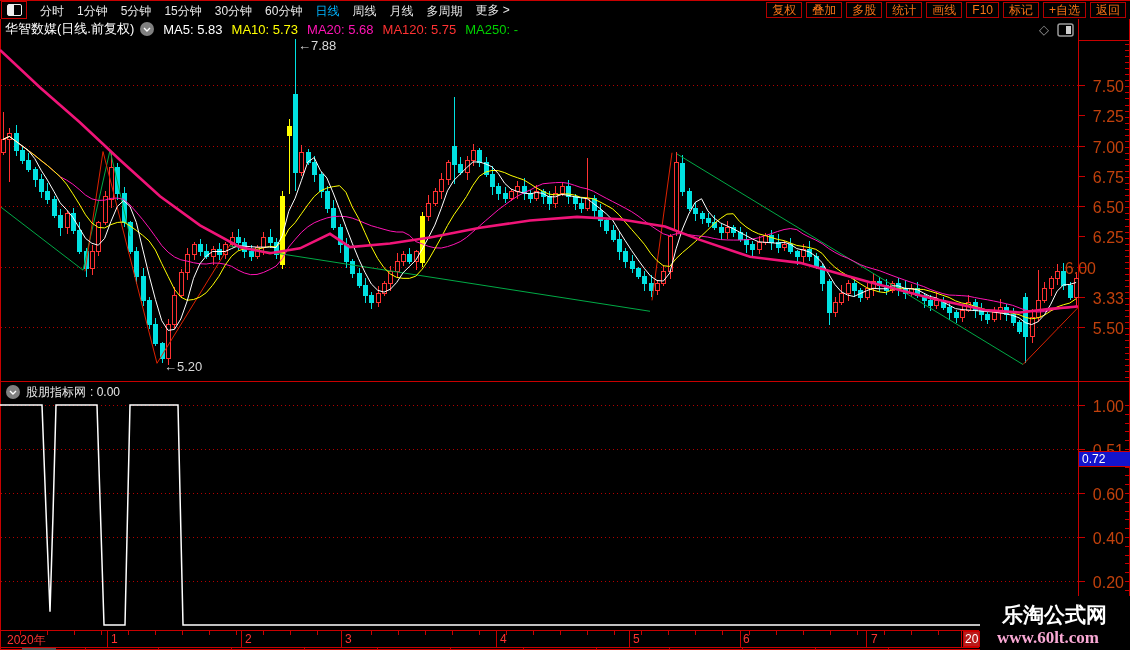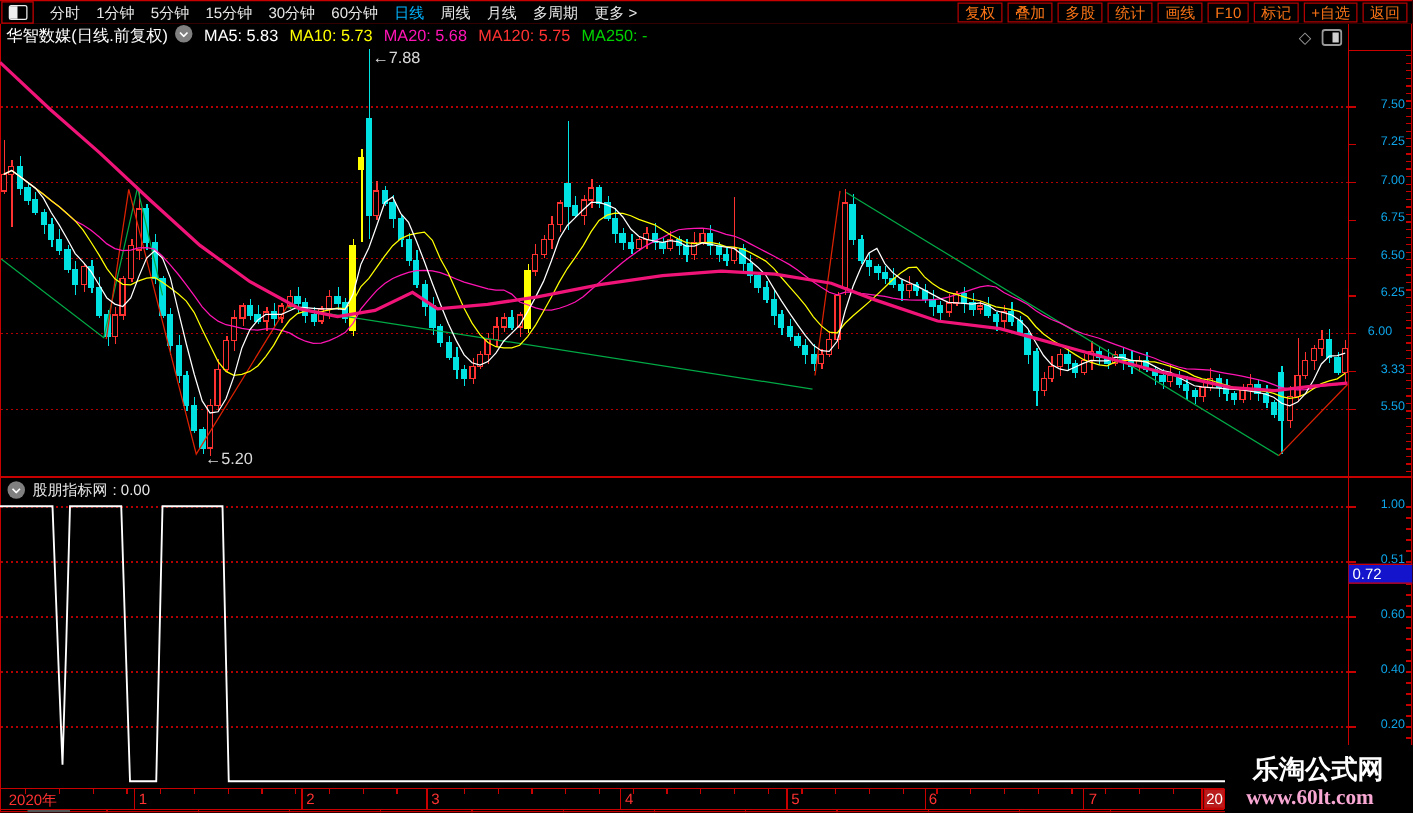--- a/index.html
+++ b/index.html
@@ -13,30 +13,30 @@
   .winicon{display:inline-flex;align-items:center;justify-content:center;width:24px;height:16px;
            border:1px solid #c80000;margin-left:1px;}
   .wi-box{display:inline-block;width:13px;height:10px;border:1px solid #eee;border-radius:2px;position:relative;}
   .wi-half{position:absolute;left:0;top:0;width:6px;height:10px;background:#eee;}
   .tb-item{color:#e8e8e8;font-size:12px;margin-left:13px;white-space:nowrap;cursor:default;text-align:center;}
   .tb-item.active{color:#00b4ff;}
   .tb-right{display:flex;align-items:center;margin-right:4px;}
   .tb-btn{color:#f97316;font-size:12px;border:1px solid #b40000;padding:0px 5px;margin-left:4px;
           height:14px;line-height:14px;white-space:nowrap;}
   
-  #titlebar{position:absolute;left:0;top:20px;width:1130px;height:18px;z-index:3;display:flex;}
+  #titlebar{position:absolute;left:0;top:20px;width:1130px;height:18px;z-index:3;display:flex;align-items:center;}
   #stock-title{color:#fff;font-size:13px;margin-left:5px;white-space:nowrap;}
   .circ-ico{display:inline-flex;width:14px;height:14px;border-radius:50%;background:#808080;
             align-items:center;justify-content:center;margin-left:6px;}
   .circ-ico svg{display:block;}
   .ma-item{font-size:13px;margin-left:9px;white-space:nowrap;}
   #tr-icons{position:absolute;right:56px;top:22px;z-index:3;display:flex;align-items:center;}
   .diamond{color:#9a9a9a;font-size:13px;margin-right:8px;}
   
-  .ax-label{position:absolute;z-index:2;color:#0ea5e9;font-size:10px;width:40px;text-align:right;}
+  .ax-label{position:absolute;z-index:2;color:#c2410c;font-size:16px;width:40px;text-align:right;}
   .date-label{position:absolute;z-index:2;color:#ff3232;font-size:12px;top:632px;white-space:nowrap;}
   .date-label.hl{color:#fff;background:#b91c1c;border:1px solid #cc0000;padding:0 1px;top:631px;}
   #value-badge{position:absolute;z-index:2;left:1079px;width:50px;height:14px;background:#1414cc;
                border-top:1px solid #cc0000;border-bottom:1px solid #cc0000;color:#fff;font-size:12px;
                line-height:14px;padding-left:3px;}
   
   #lower-header{position:absolute;left:0;top:384px;height:16px;z-index:2;display:flex;align-items:center;}
   #lower-header .nm{color:#e8e8e8;font-size:12px;margin-left:6px;}
   
   #wm-box{position:absolute;left:980px;top:596px;width:150px;height:54px;background:#000;z-index:3;}
@@ -619,21 +619,21 @@
     </svg>
   </div>
 
   <div id="price-axis">
       <div class="ax-label" style="left: 1084px; top: 78px;">7.50</div>
       <div class="ax-label" style="left: 1084px; top: 108.25px;">7.25</div>
       <div class="ax-label" style="left: 1084px; top: 138.5px;">7.00</div>
       <div class="ax-label" style="left: 1084px; top: 168.75px;">6.75</div>
       <div class="ax-label" style="left: 1084px; top: 199px;">6.50</div>
       <div class="ax-label" style="left: 1084px; top: 229.25px;">6.25</div>
-      <div class="ax-label" style="left: 1084px; top: 259.5px; text-align: center;">6.00</div>
+      <div class="ax-label" style="left: 1056px; top: 259.5px;">6.00</div>
       <div class="ax-label" style="left: 1084px; top: 289.75px;">3.33</div>
       <div class="ax-label" style="left: 1084px; top: 320px;">5.50</div>
     </div>
 
   <div id="lower-header">
     <span class="circ-ico" style="margin-left:6px">
       <svg width="8" height="5" viewBox="0 0 8 5">
           <polyline points="1,1 4,4 7,1" fill="none" stroke="#fff" stroke-width="1.4"></polyline>
         </svg>
     </span>

